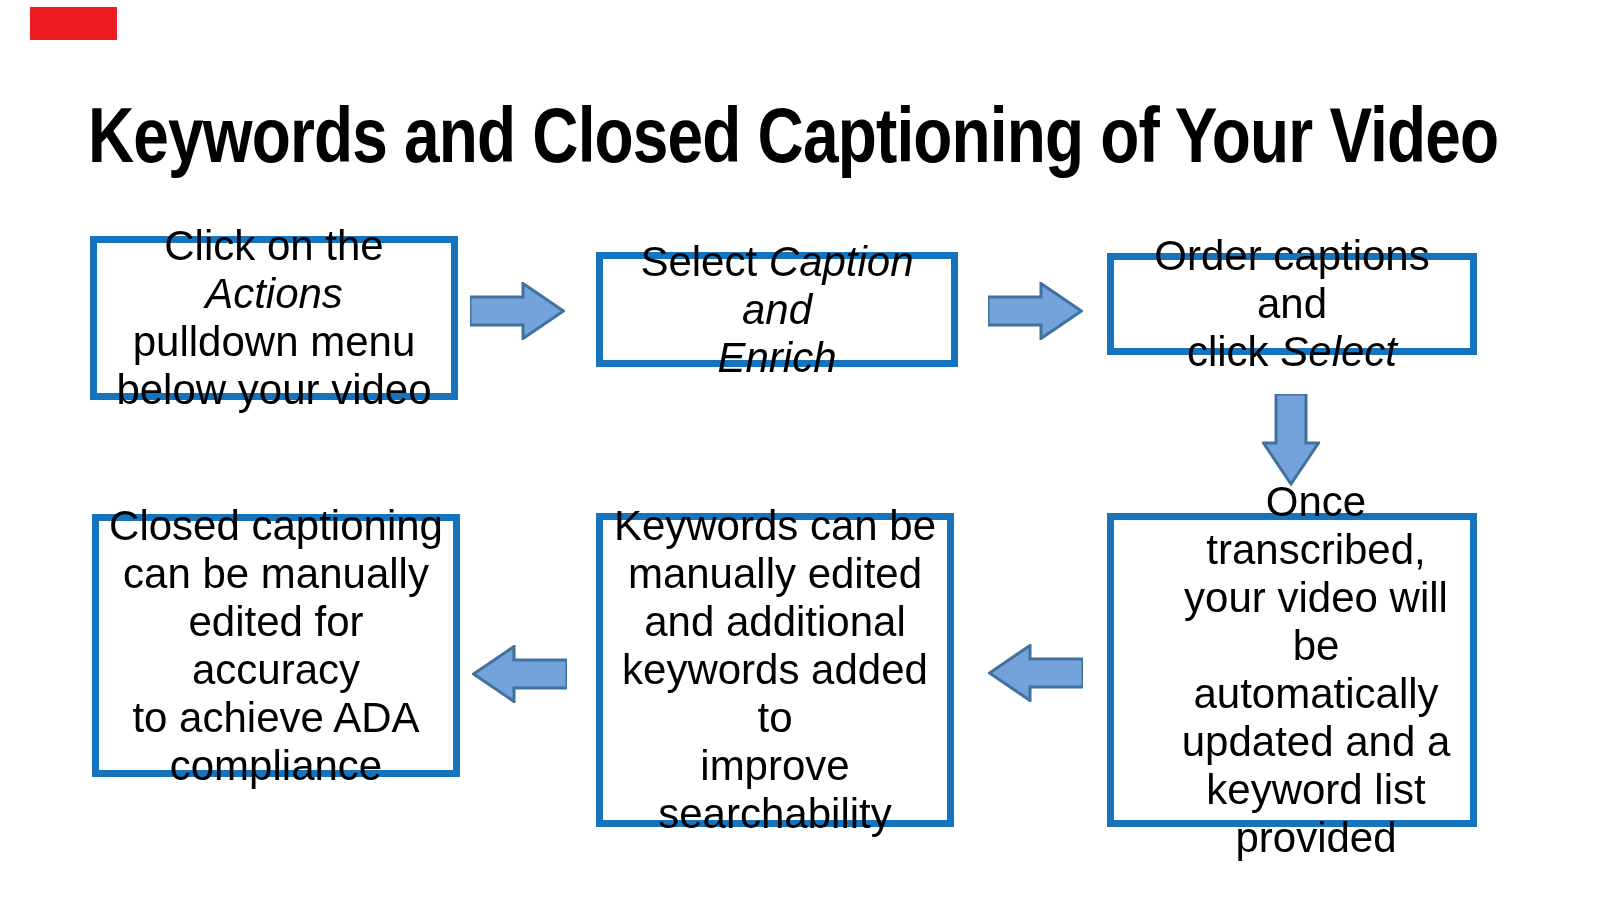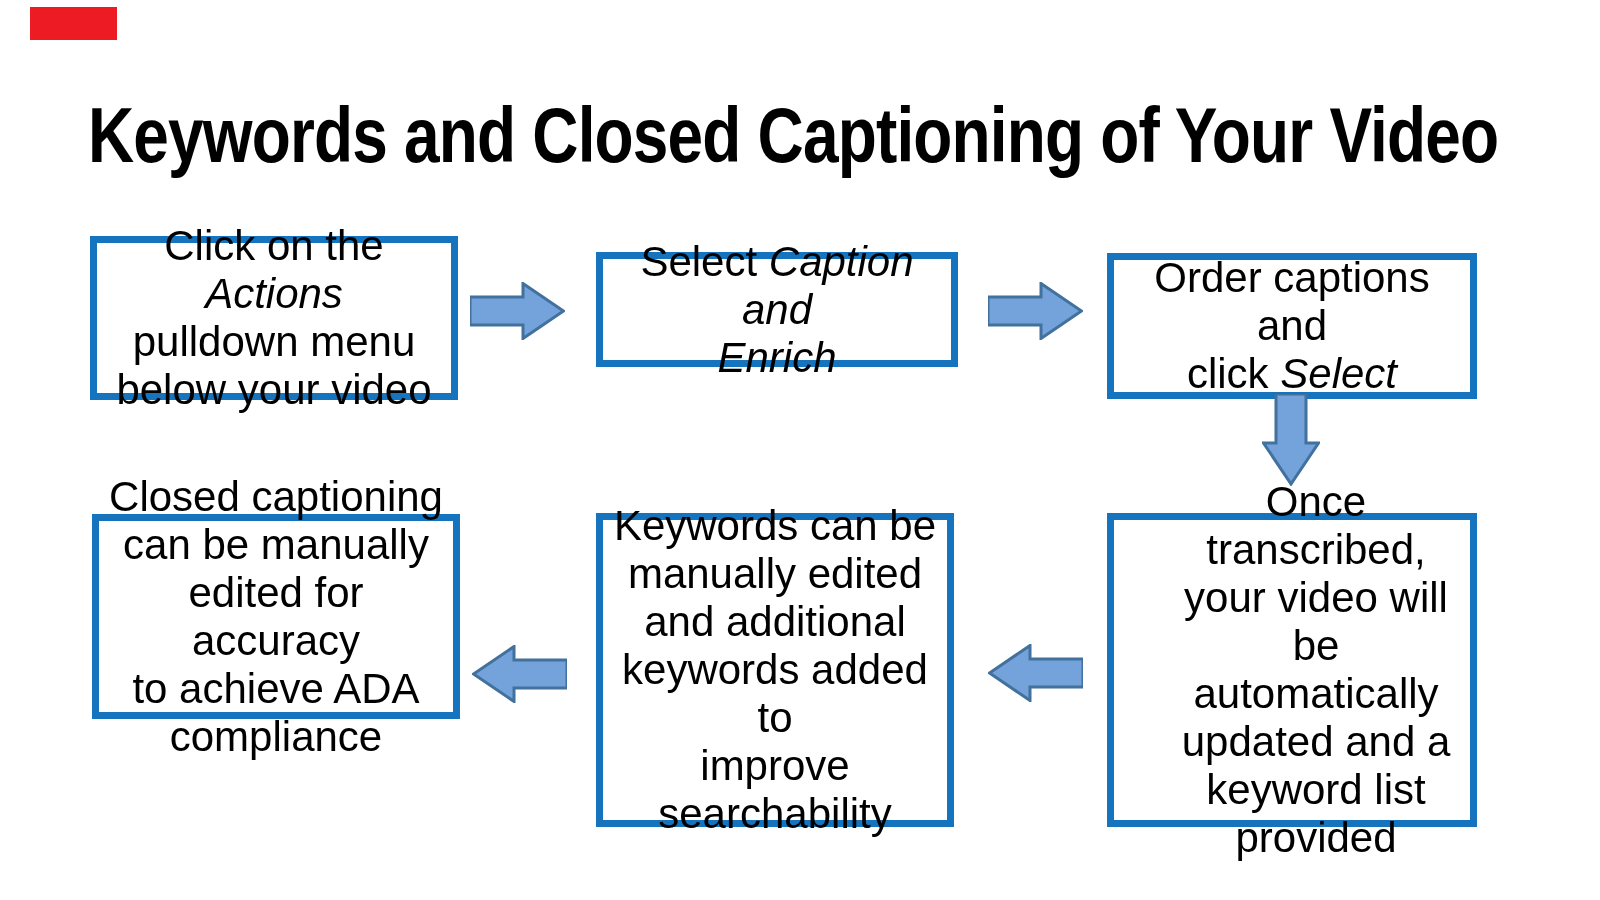--- a/index.html
+++ b/index.html
@@ -40,24 +40,24 @@
     align-items:center;
     justify-content:center;
     text-align:center;
     white-space:pre-line;
     font-size:42px;
     line-height:48px;
     color: var(--text, #000);
   }
   #b1 { left:90px;   top:236px; width:368px; height:164px; }
   #b2 { left:596px;  top:252px; width:362px; height:115px; }
-  #b3 { left:1107px; top:253px; width:370px; height:146px; }
+  #b3 { left:1107px; top:253px; width:370px; height:102px; }
   #b4 { left:1107px; top:513px; width:370px; height:314px;padding-left:48px; }
   #b5 { left:596px;  top:513px; width:358px; height:314px; }
-  #b6 { left:92px;   top:514px; width:368px; height:205px; }
+  #b6 { left:92px;   top:514px; width:368px; height:263px; }
   .connector { position:absolute; }
   .connector polygon {
     fill: var(--arrow-fill, #74A3DC);
     stroke: var(--arrow-stroke, #41719C);
     stroke-width:3;
     stroke-linejoin:miter;
   }
   #a1 { left:470px;  top:282px; }
   #a2 { left:988px;  top:282px; }
   #a3 { left:1262px; top:394px; }

